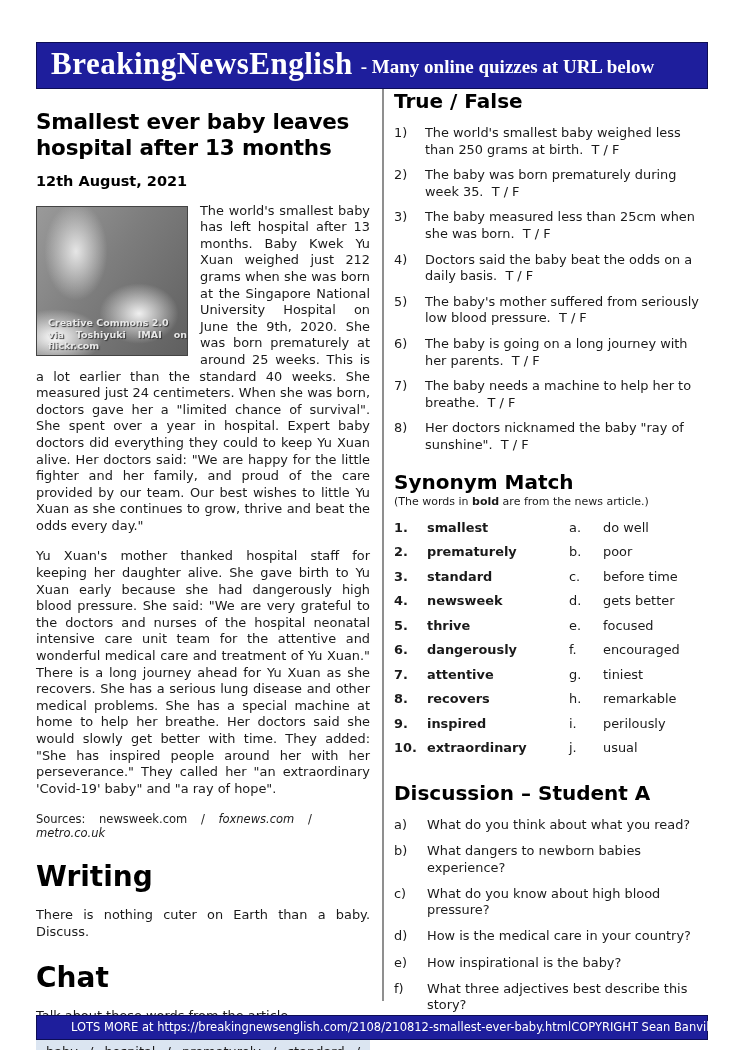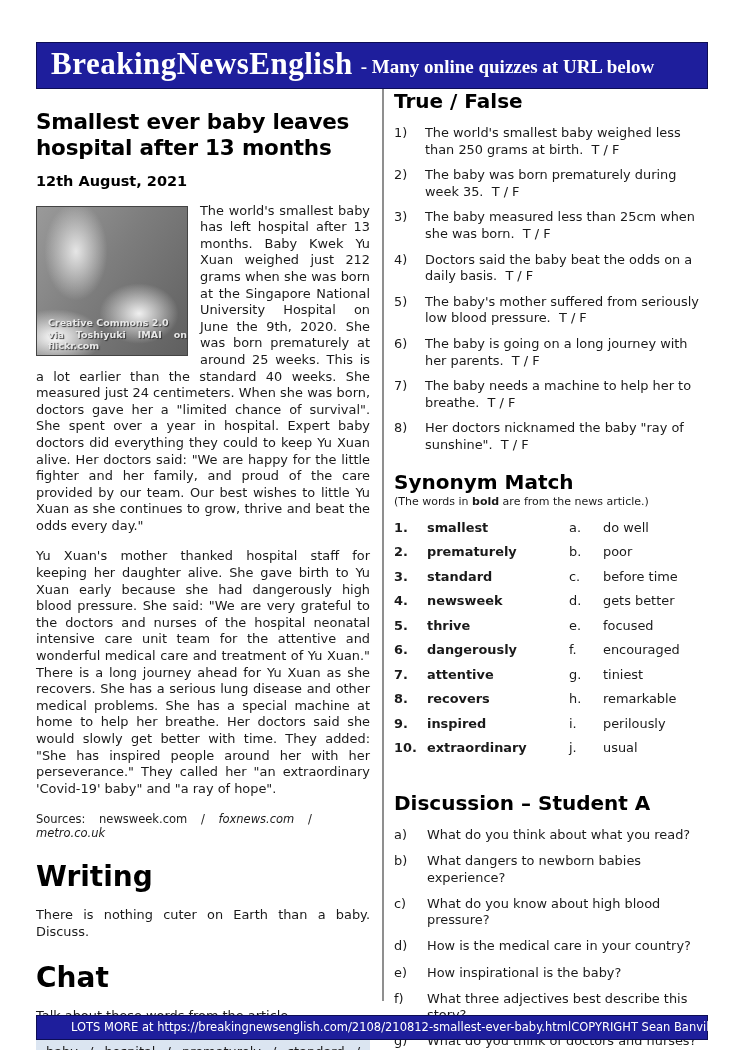--- a/index.html
+++ b/index.html
@@ -65,21 +65,21 @@
   .tf-num { flex: 0 0 31px; }
   .tf-text { flex: 1 1 auto; padding-right: 2px; }
   .tf-suffix { white-space: nowrap; }
   .syn-section { margin-top: 16px; }
   .syn-subtitle { font-size: 11px; margin-top: 1px; }
   .syn-grid {
     display: grid; grid-template-columns: 33px 142px 34px auto;
     row-gap: 9.5px; margin-top: 12px; font-size: 12.9px; line-height: 15px;
   }
   .syn-num, .syn-word { font-weight: bold; }
-  .disc-section { margin-top: 36px; }
+  .disc-section { margin-top: 26px; }
   .disc-list { margin-top: 12px; }
   .disc-item { display: flex; margin-bottom: 9.5px; font-size: 12.9px; line-height: 16.6px; }
   .disc-letter { flex: 0 0 33px; }
   .disc-text { flex: 1 1 auto; }
   
   .footer-bar {
     flex: 0 0 25px; height: 25px; margin-top: auto;
     background: #1e1e9c; border: 1px solid #0d0d55;
     color: #fff; font-size: 11.5px;
     display: flex; align-items: center; justify-content: space-between;

